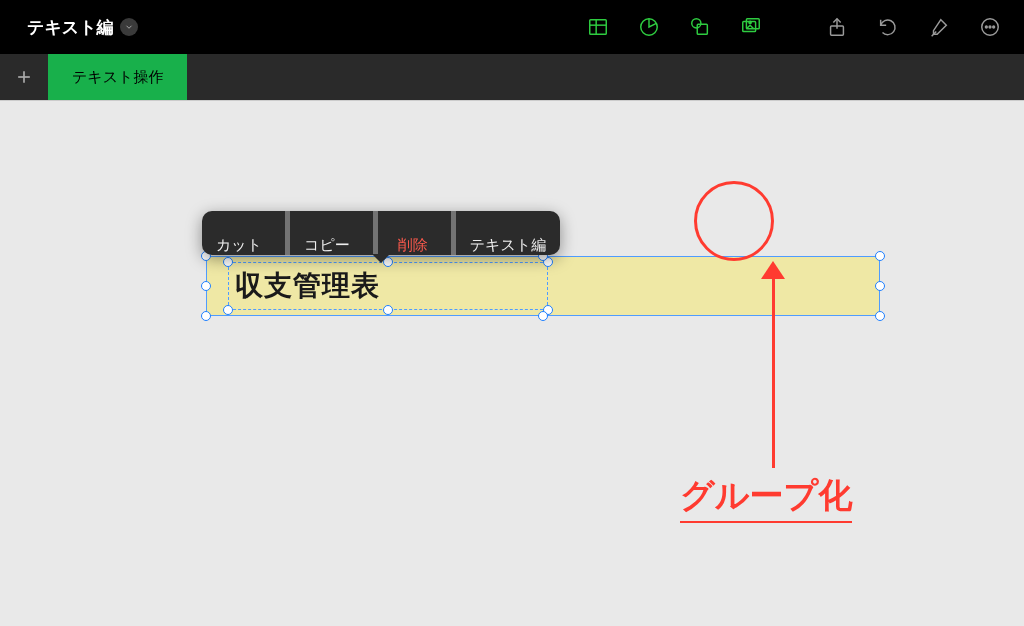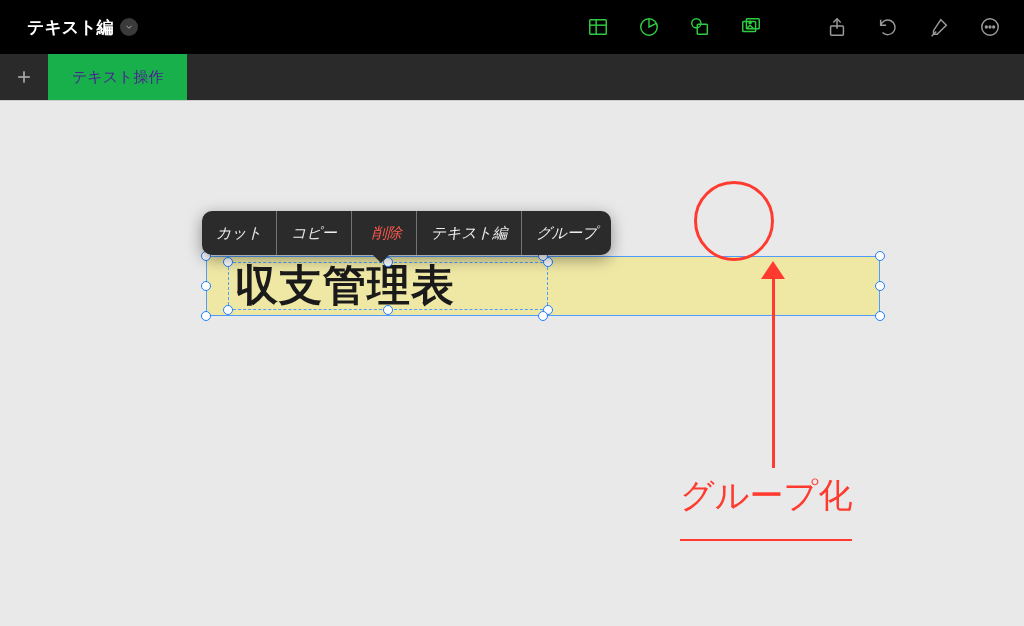--- a/index.html
+++ b/index.html
@@ -58,21 +58,21 @@
   .tab-add {
     width: 48px;
     display: flex; align-items: center; justify-content: center;
     color: #aaa; font-size: 24px; font-weight: 300;
     cursor: pointer;
   }
   .tab {
     padding: 16px 24px;
     display: flex; align-items: center; justify-content: center;
     background: #18b04b;
-    color: #4c1d95;
+    color: #000000;
     font-size: 15px;
     cursor: pointer;
   }
 
   
   .canvas {
     position: relative;
     width: 100%;
     height: calc(626px - 54px - 46px);
     background: #e9e9e9;
@@ -94,21 +94,21 @@
   }
   .text-block {
     position: absolute;
     left: 34px; top: 51px;
     width: 320px; height: 48px;
     border: 1px dashed #4f9cff;
     display: flex; align-items: center;
     padding-left: 6px;
   }
   .text-block span {
-    font-size: 43px;
+    font-size: 28px;
     font-weight: 700;
     color: #1a1a1a;
     letter-spacing: 1px;
   }
   
   .h { position: absolute; width: 10px; height: 10px; background: #fff; border: 1.5px solid #1e7fff; border-radius: 50%; }
 
   
   .context-menu {
     position: absolute;
@@ -124,29 +124,28 @@
   .context-menu::after {
     content: "";
     position: absolute;
     left: 170px; bottom: -8px;
     width: 0; height: 0;
     border-left: 9px solid transparent;
     border-right: 9px solid transparent;
     border-top: 9px solid #2b2b2b;
   }
   .cm-item {
-    display: flex; align-items: center; justify-content: center;
+    display: flex; align-items: flex-end; justify-content: center;
     padding: 0 14px;
     color: #eee;
     font-size: 15px;
     cursor: pointer;
     white-space: nowrap;
-    font-style: italic;
-  }
-  .cm-item + .cm-item { border-left: 1px solid #737373; }
+  }
+  .cm-item + .cm-item { border-left: 5px solid #737373; margin-left: 9px; }
   .cm-item.danger { color: #ff5a4d; padding-left: 20px; }
 
   
   .anno-circle {
     position: absolute;
     left: 694px; top: 80px;
     width: 80px; height: 80px;
     border: 3px solid #ff3b30;
     border-radius: 50%;
     pointer-events: none;
@@ -166,22 +165,23 @@
     border-right: 12px solid transparent;
     border-bottom: 18px solid #ff3b30;
     pointer-events: none;
   }
   .anno-label {
     position: absolute;
     left: 680px; top: 372px;
     font-size: 34px;
     color: #ff3b30;
     border-bottom: 2px solid #ff3b30;
-    padding-bottom: 20px;
+    padding-bottom: 2px;
     pointer-events: none;
+    font-weight: bold;
   }
 </style>
 </head>
 <body>
 
 <div class="topbar">
   <div class="back-chevron">
     <svg viewBox="0 0 24 24">
         <polyline points="15 4 7 12 15 20"></polyline>
       </svg>
@@ -298,23 +298,20 @@
       </div>
     <div class="cm-item">
         <span>コピー</span>
       </div>
     <div class="cm-item danger">
         <span>削除</span>
       </div>
     <div class="cm-item">
         <span>テキスト編</span>
       </div>
-    <div class="cm-item">
-        <span>グループ</span>
-      </div>
   </div>
 
   <div class="anno-circle"></div>
   <div class="anno-arrowhead"></div>
   <div class="anno-arrow"></div>
   <div class="anno-label"><span>グループ化</span></div>
 
 </div>
 
 </body></html>

